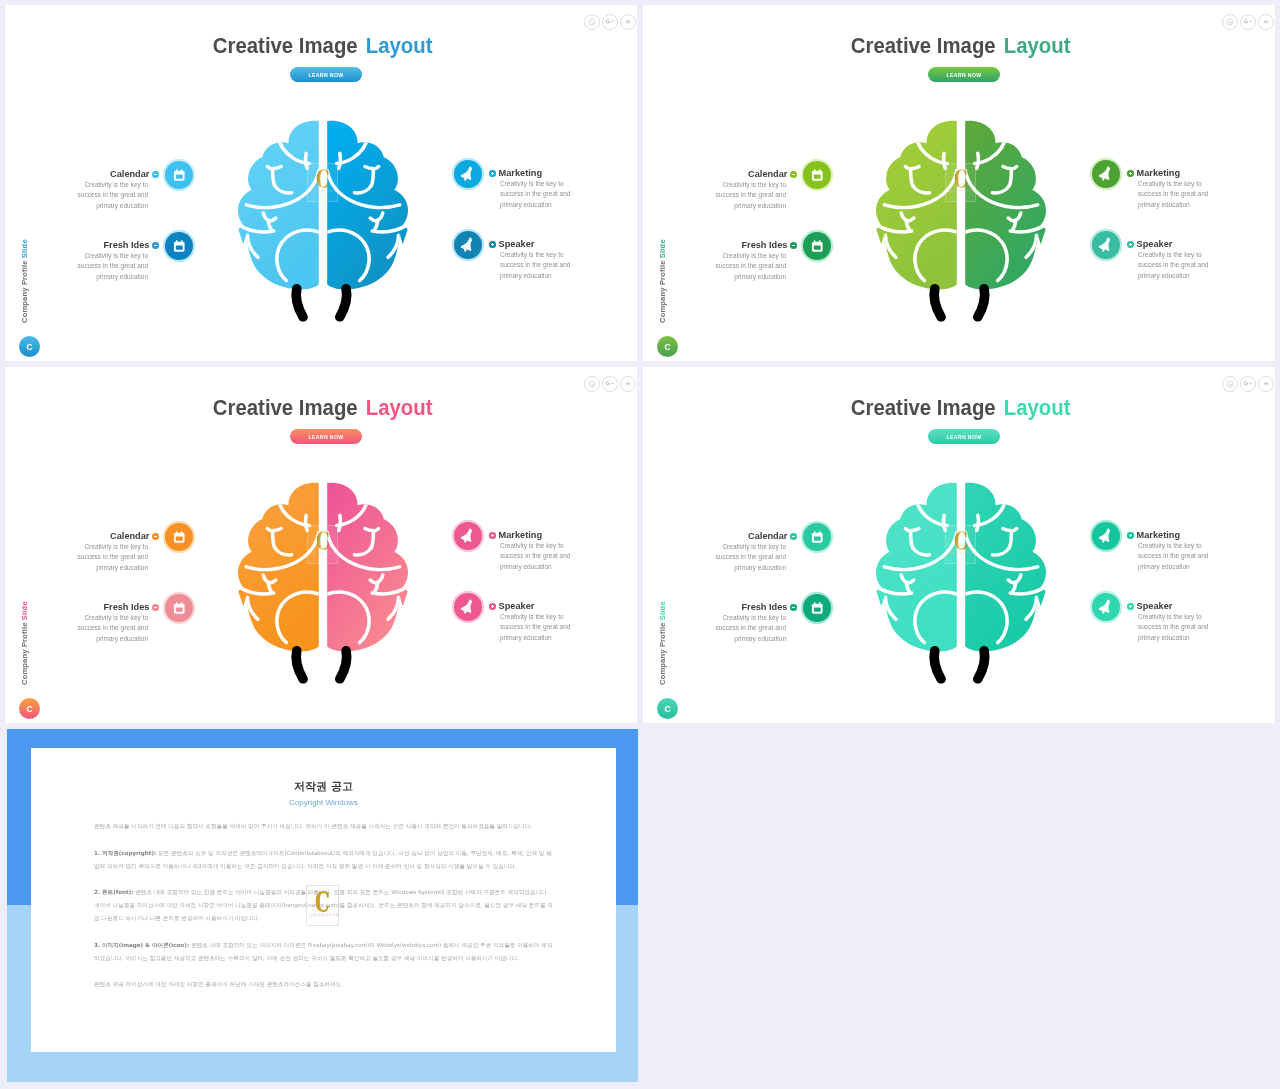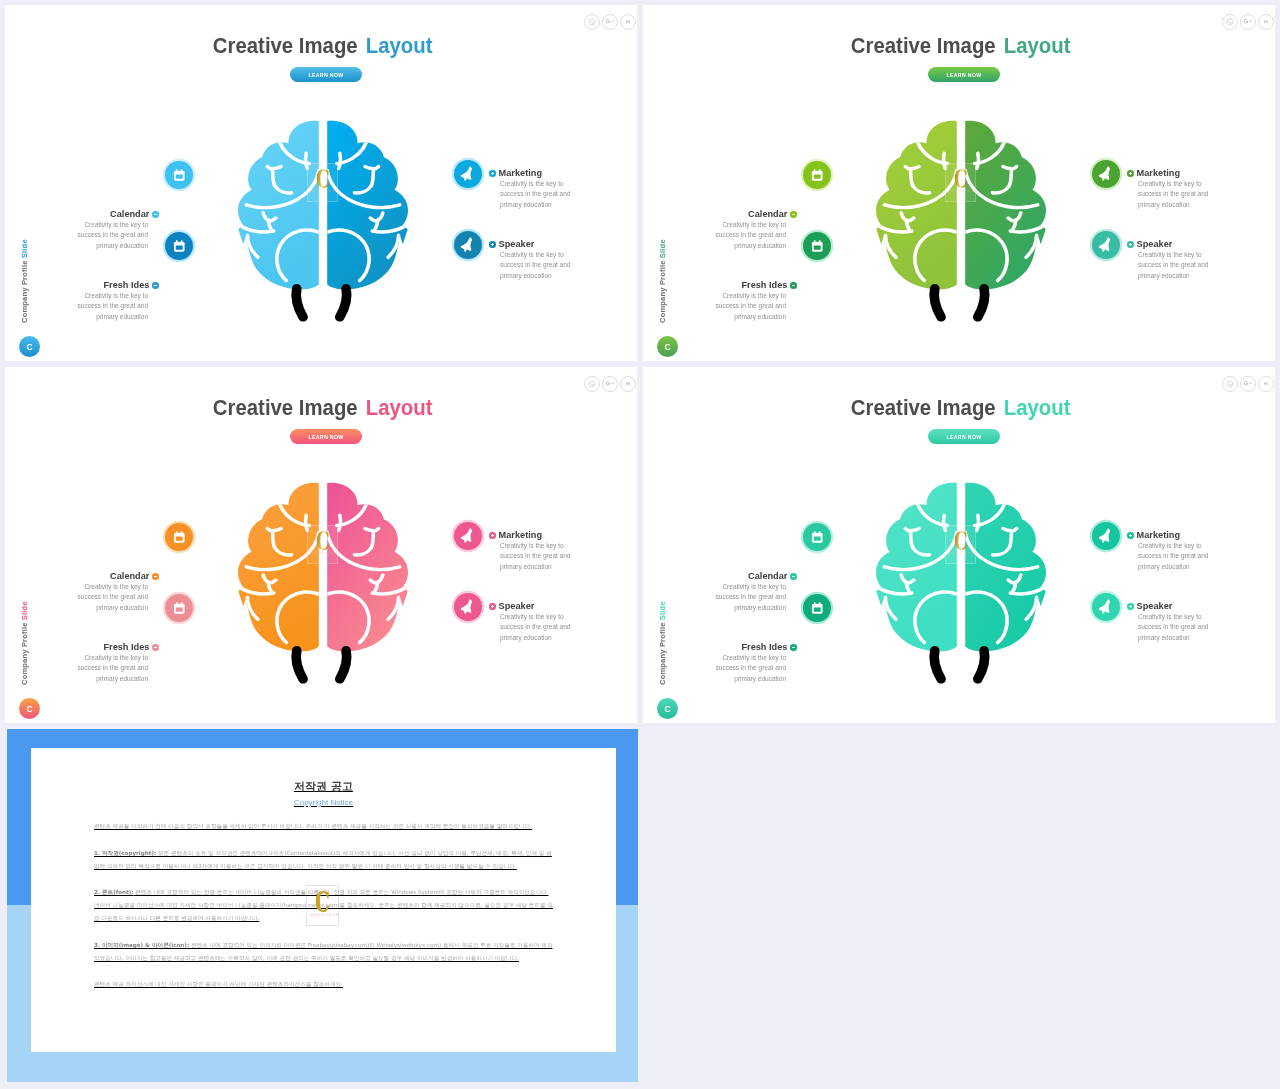--- a/index.html
+++ b/index.html
@@ -36,27 +36,27 @@
   .fbody{font-size:6.5px;color:#919191;line-height:10.3px;width:71px;
          font-family:"Liberation Sans",sans-serif;}
   .ftitle{margin:0 0 1px;font-size:9.2px;font-weight:bold;color:#3d3d3d;
           font-family:"Liberation Sans",sans-serif;
           display:flex;align-items:center;gap:3px;line-height:13px;}
   .dot{width:6.6px;height:6.6px;border-radius:50%;position:relative;flex:0 0 auto;}
   .dot i{position:absolute;background:#fff;display:block;}
   .dot .h{left:1.6px;top:2.9px;width:3.4px;height:0.9px;}
   .dot .v{left:2.85px;top:1.6px;width:0.9px;height:3.4px;}
   .fL{text-align:right;}
-  .fL .ftitle{justify-content:flex-end;margin-top:40px;}
+  .fL .ftitle{justify-content:flex-end;}
   .fR{text-align:left;}
 
   
   #s5{background:#44a0f7;}
   .s5band{position:absolute;left:0;bottom:0;width:632px;height:177px;background:#afdffc;}
-  .cpaper{position:absolute;left:24px;top:19px;width:585px;height:304px;background:#fff;z-index:2;text-decoration:underline;}
+  .cpaper{position:absolute;left:24px;top:19px;width:585px;height:304px;background:#fff;z-index:2;}
   .cptitle{text-align:center;font-size:11px;font-weight:bold;color:#3a3a3a;margin-top:31px;
            font-family:"DejaVu Sans",sans-serif;}
   .cpsub{text-align:center;font-size:8px;color:#6aa7dd;margin-top:4px;
          font-family:"Liberation Sans",sans-serif;}
   .cpbody{margin:13px 63px 0;font-size:5.6px;line-height:12.8px;color:#a3a3a3;
           font-family:"DejaVu Sans",sans-serif;}
   .cpbody p{margin:0 0 14px;}
   .cpbody b{color:#828282;font-weight:bold;}
   .wm{position:absolute;z-index:5;font-family:"DejaVu Serif",serif;font-weight:bold;
       pointer-events:none;background:linear-gradient(100deg,#9d7b17 0%,#d4b24a 35%,#f2e1a0 50%,#c9a227 70%,#8f6f12 100%);
@@ -675,21 +675,21 @@
           </span>
           <span>Speaker</span>
         </div>
         <div class="fbody" style="margin-left:11px;margin-top:-2px;">Creativity is the key to success in the great and primary education</div>
     </div>
     </div>
     <div class="slide" id="s5" style="left: 7px; top: 729px; width: 631px; height: 353px; background: rgb(74, 152, 239);">
       <div class="s5band" style="background:#a5d4f6"></div>
       <div class="cpaper">
      <div class="cptitle">저작권 공고</div>
-     <div class="cpsub">Copyright Notice</div>
+     <div class="cpsub">Copyright Windows</div>
      <div class="cpbody">
           <p>콘텐츠 제공을 시작하기 전에 다음의 협약서 조항들을 세세히 읽어 주시기 바랍니다. 귀하가 이 콘텐츠 제공을 시작하는 것은 사용시 계약에 본인이 동의하셨음을 알려드립니다.</p>
           <p><b>1. 저작권(copyright):</b> 모든 콘텐츠의 소유 및 저작권은 콘텐츠테이크아웃(Contentstakeout)의 제작자에게 있습니다. 사전 승낙 없이 상업적 이용, 무단전재, 배포, 복제, 인쇄 및 방법에 의하여 영리 목적으로 이용하거나 제3자에게 이용하는 것은 금지되어 있습니다. 이러한 저작 행위 발견 시 이에 준하여 민사 및 형사상의 시행을 받으실 수 있습니다.</p>
           <p><b>2. 폰트(font):</b> 콘텐츠 내에 포함되어 있는 한글 폰트는 네이버 나눔글꼴의 저작권을 따릅니다. 한글 외의 모든 폰트는 Windows System에 포함된 서체와 구글폰트 제작되었습니다. 네이버 나눔글꼴 라이선스에 대한 자세한 사항은 네이버 나눔글꼴 홈페이지(hangeul.naver.com)를 참조하세요. 폰트는 콘텐츠와 함께 제공되지 않으므로, 필요한 경우 해당 폰트를 직접 다운로드 하시거나 다른 폰트로 변경하여 사용하시기 바랍니다.</p>
           <p><b>3. 이미지(image) &amp; 아이콘(icon):</b> 콘텐츠 내에 포함되어 있는 이미지와 아이콘은 Pixabay(pixabay.com)와 Webolys(webolyx.com) 등에서 제공한 무료 저작물로 이용하여 제작되었습니다. 이미지는 참고용만 제공되고 콘텐츠에는 수록되지 않아, 이에 관한 권리는 귀하가 별도로 확인하고 필요할 경우 해당 이미지를 변경하여 사용하시기 바랍니다.</p>
           <p>콘텐츠 제공 라이선스에 대한 자세한 사항은 홈페이지 하단에 기재된 콘텐츠라이선스를 참조하세요.</p>
         </div>
       </div>
       <div class="wmbox" style="left:299px;top:156px;width:31px;height:39px;"></div>
       <div class="wm" style="left:308px;top:157px;font-size:28px;transform:scaleX(0.66);transform-origin:left top;color:#c9a227">C</div>

